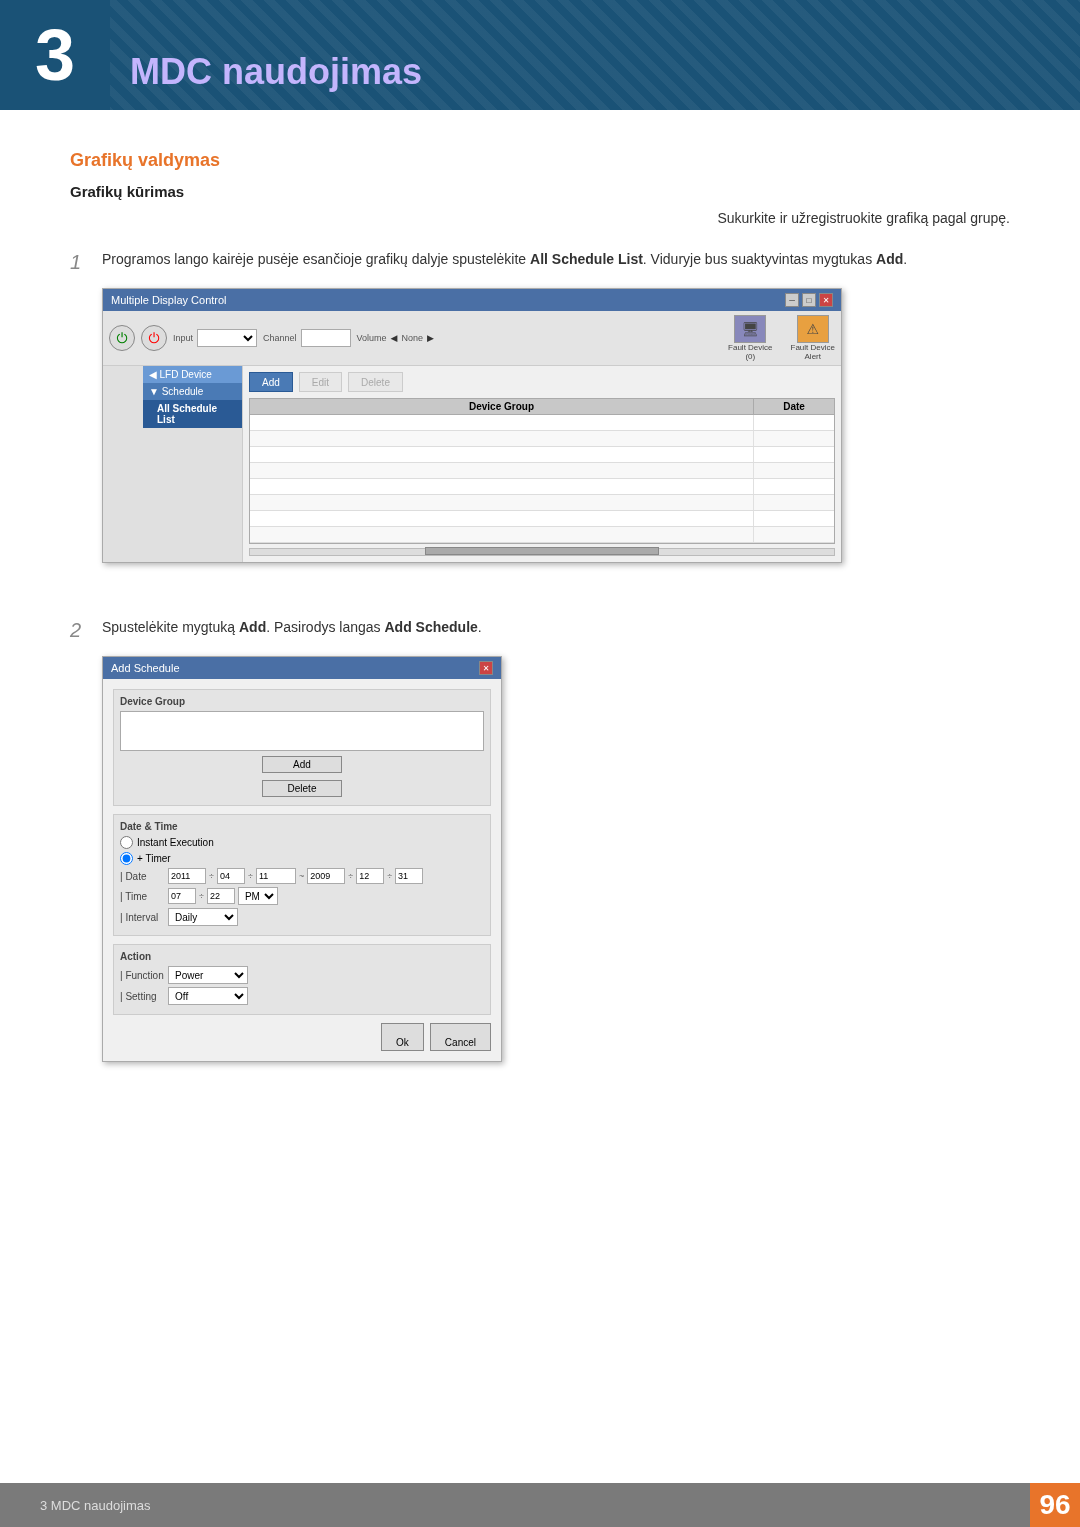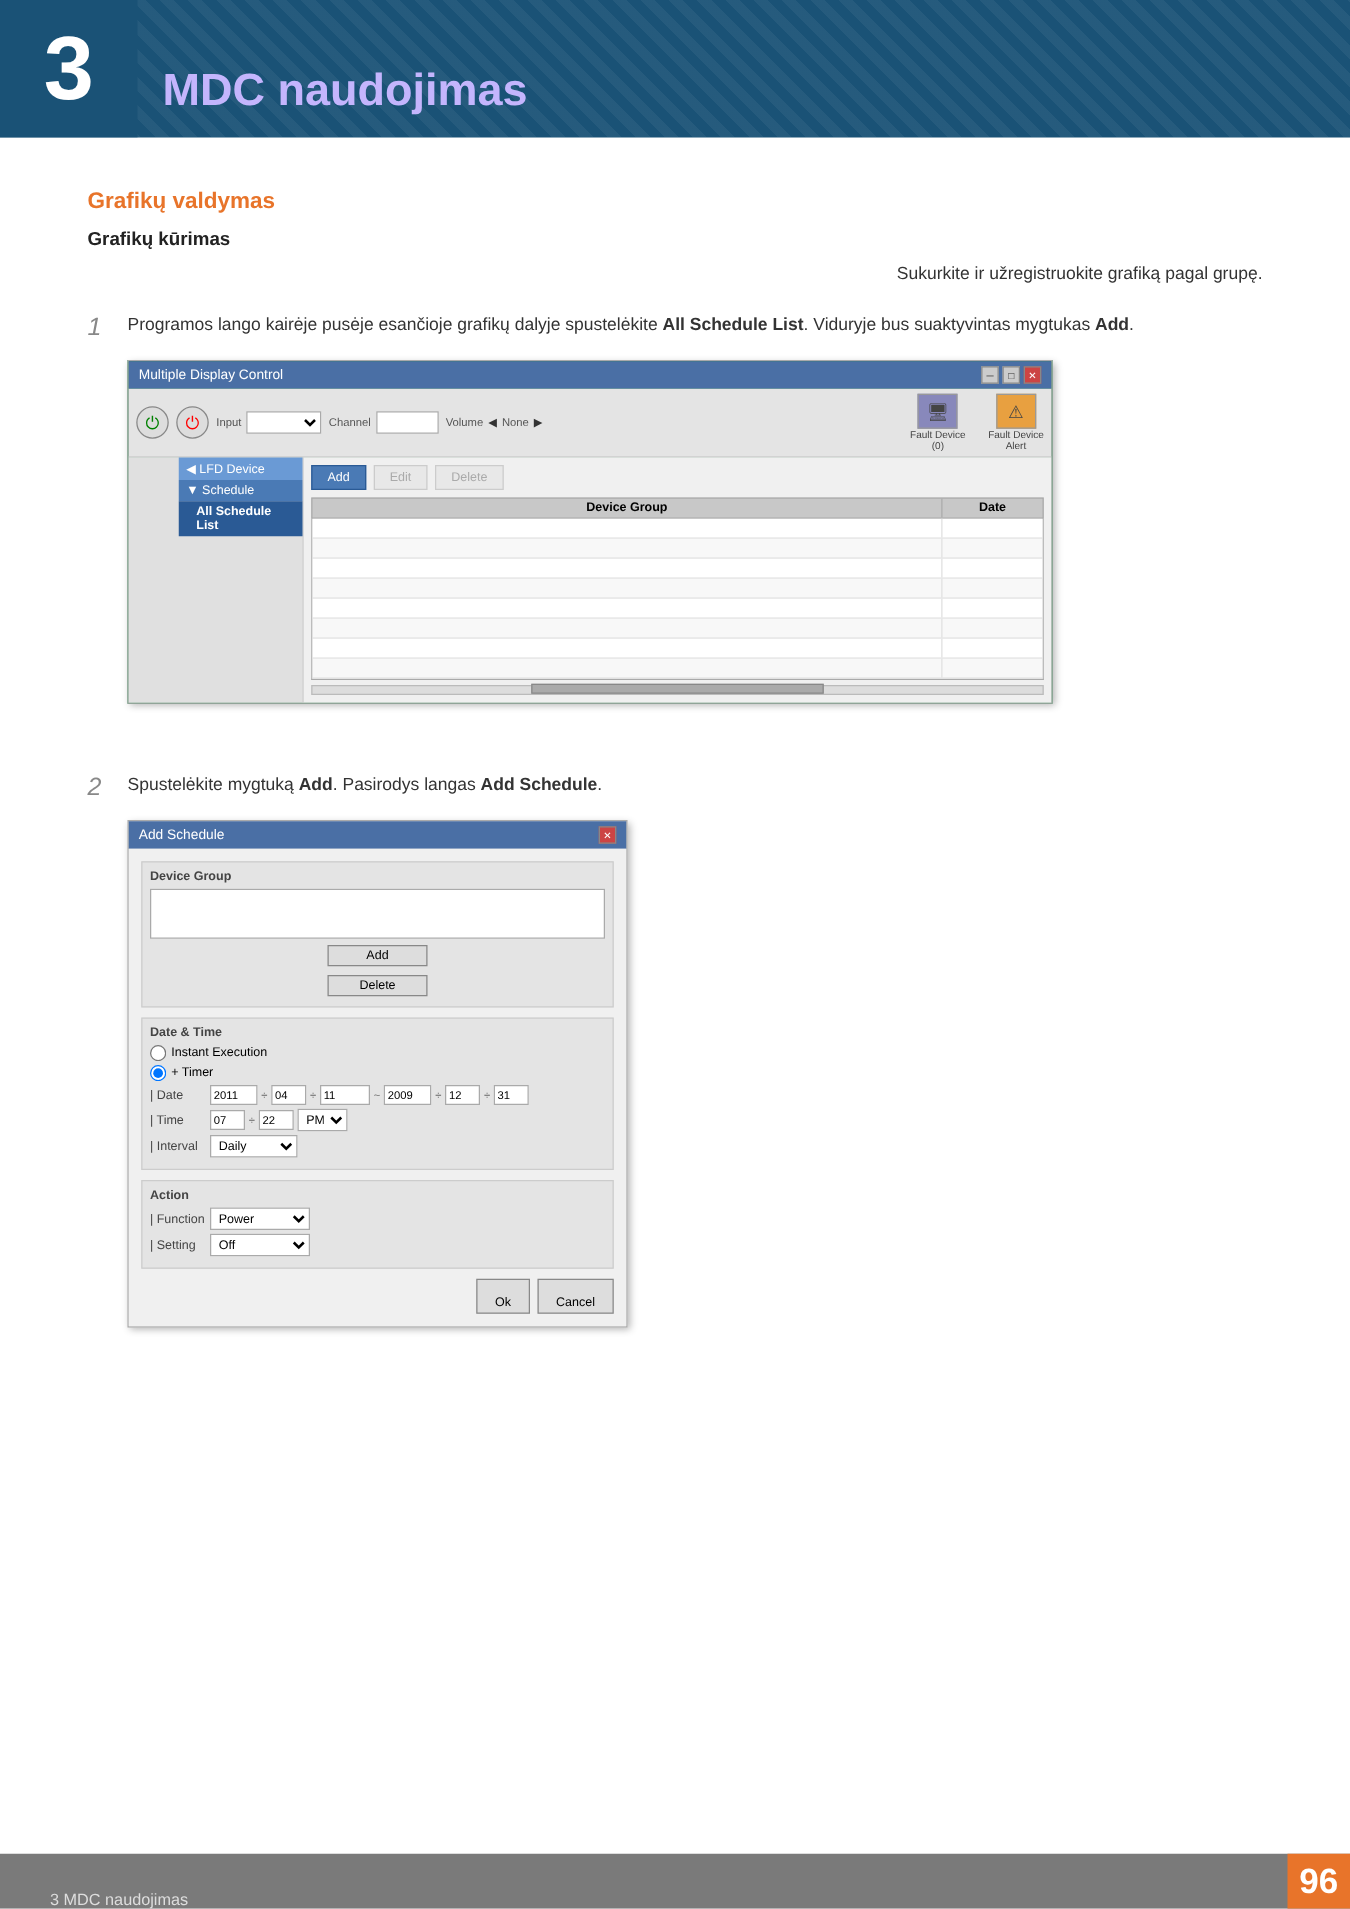--- a/index.html
+++ b/index.html
@@ -495,21 +495,21 @@
 
     
     .page-footer {
       position: absolute;
       bottom: 0;
       left: 0;
       right: 0;
       background: #7a7a7a;
       height: 44px;
       display: flex;
-      align-items: flex-end;
+      align-items: center;
       justify-content: space-between;
       padding: 0 40px;
     }
     .footer-text {
       color: #ddd;
       font-size: 13px;
     }
     .page-number-box {
       background: #e8742a;
       color: #fff;

